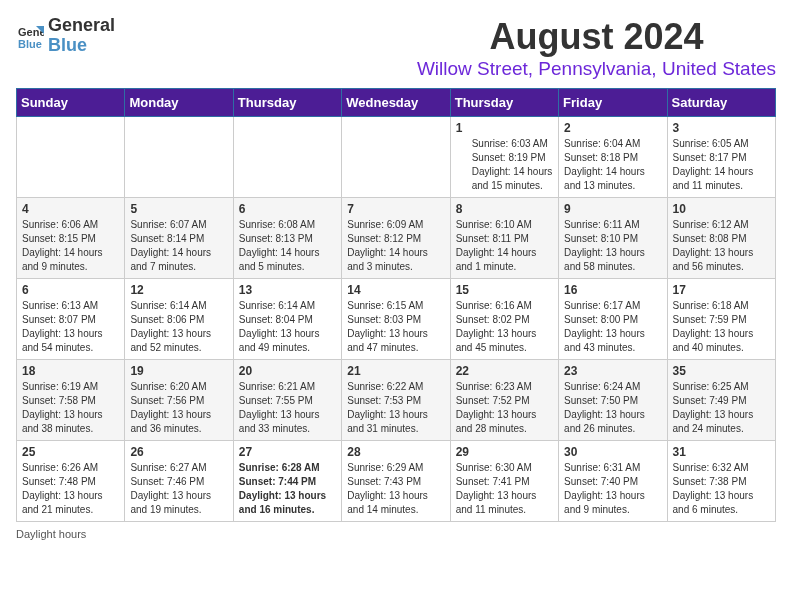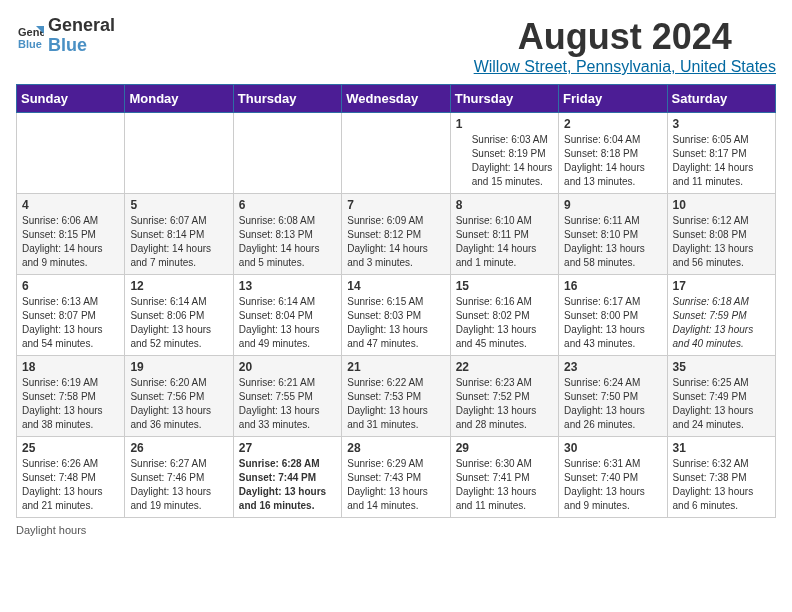--- a/index.html
+++ b/index.html
@@ -36,23 +36,22 @@
     }
     .title-block {
       text-align: center;
     }
     .month-year {
       font-size: 36px;
       font-weight: bold;
       color: #333;
     }
     .location {
-      font-size: 16px;
-      color: #0369a1;
-      text-decoration: underline;
+      font-size: 19px;
+      color: #6d28d9;
     }
     table {
       width: 100%;
       border-collapse: collapse;
       table-layout: fixed;
     }
     thead tr th {
       background-color: #4c1d95;
       color: #fff;
       font-size: 13px;
@@ -244,21 +243,21 @@
         </td>
         <td>
           <div class="day-num">16</div>
           <div class="day-info" style="white-space: pre-line;">Sunrise: 6:17 AM
 Sunset: 8:00 PM
 Daylight: 13 hours
 and 43 minutes.</div>
         </td>
         <td>
           <div class="day-num">17</div>
-          <div class="day-info" style="white-space: pre-line; font-style: italic;">Sunrise: 6:18 AM
+          <div class="day-info" style="white-space: pre-line;">Sunrise: 6:18 AM
 Sunset: 7:59 PM
 Daylight: 13 hours
 and 40 minutes.</div>
         </td>
       </tr>
       <tr>
         <td>
           <div class="day-num">18</div>
           <div class="day-info" style="white-space: pre-line;">Sunrise: 6:19 AM
 Sunset: 7:58 PM

